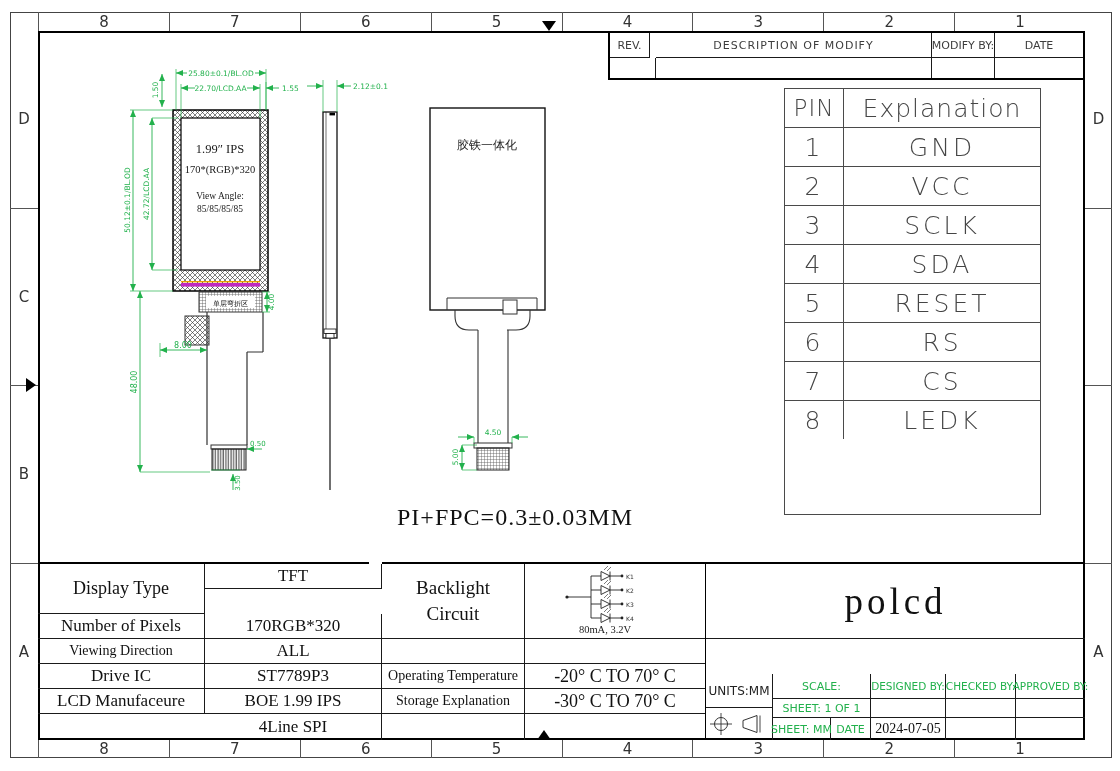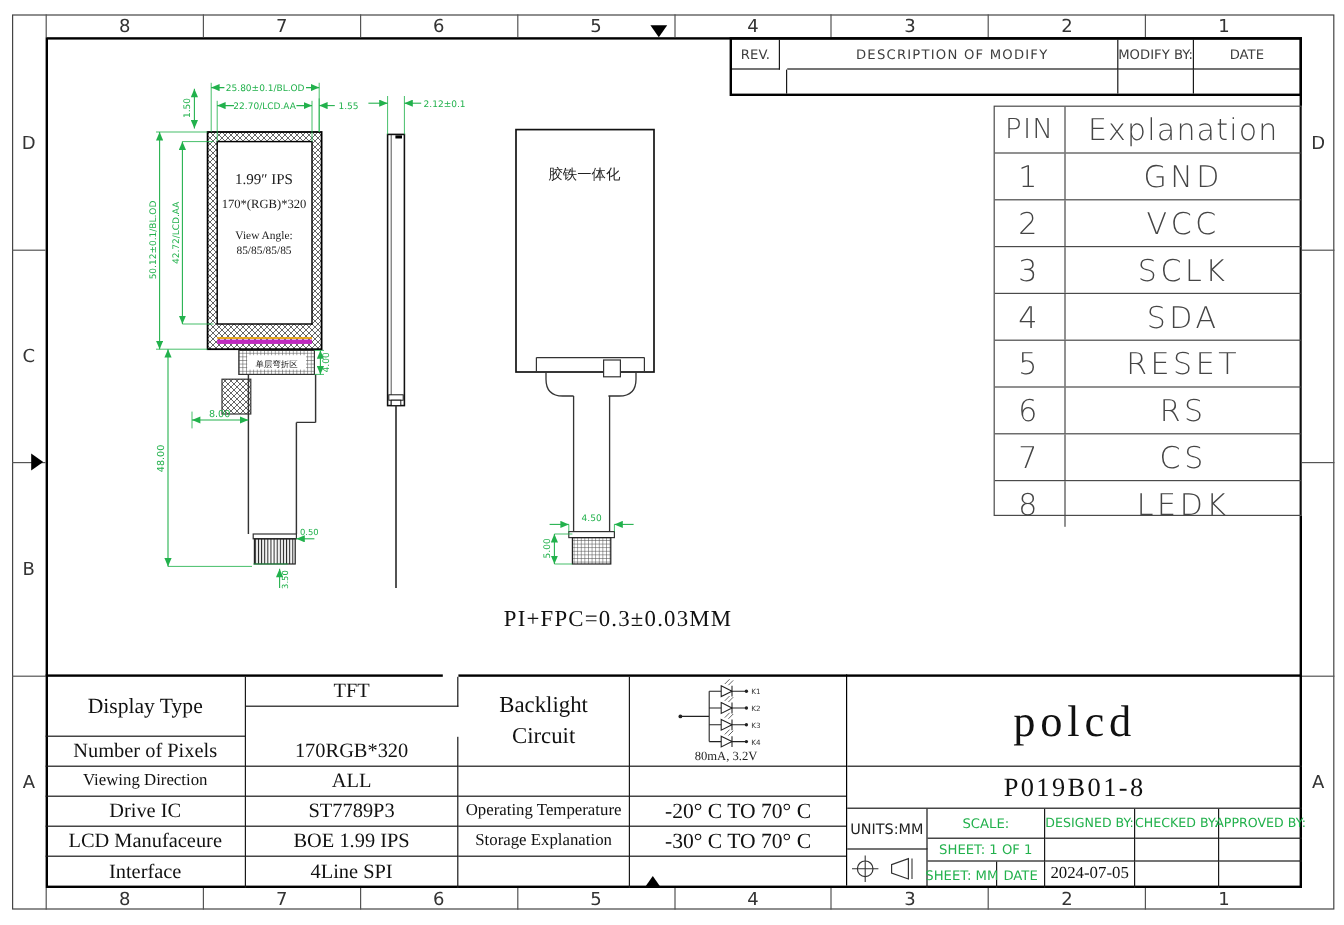--- a/index.html
+++ b/index.html
@@ -78,21 +78,21 @@
   <div class="abs" style="left:608px;top:31px;width:477px;height:49px;border:2px solid #000">
     <div class="cell cad br bb" style="left:0;top:0;width:40px;height:25px;font-size:11px">REV.</div>
     <div class="cell cad br bb" style="left:46px;top:0;width:276px;height:25px;font-size:11px;letter-spacing:1px">DESCRIPTION OF MODIFY</div>
     <div class="cell cad br bb" style="left:322px;top:0;width:63px;height:25px;font-size:11px">MODIFY BY:</div>
     <div class="cell cad bb" style="left:385px;top:0;width:88px;height:25px;font-size:11px">DATE</div>
     <div class="cell br" style="left:0;top:25px;width:46px;height:20px"></div>
     <div class="cell br" style="left:46px;top:25px;width:276px;height:20px"></div>
     <div class="cell br" style="left:322px;top:25px;width:63px;height:20px"></div>
   </div>
 
-  <div class="abs" style="left:828px;top:88px;width:257px;height:342px;border:1.5px solid #4a4a4a">
+  <div class="abs" style="left:784px;top:88px;width:257px;height:427px;border:1.5px solid #4a4a4a">
     <div class="pin-row">
       <div class="pin-no pin-txt" style="font-size:23px;letter-spacing:1px">PIN</div>
       <div class="pin-name pin-txt" style="font-size:25px;letter-spacing:1px">Explanation</div>
     </div>
     <div class="pin-row">
         <div class="pin-no pin-txt">1</div>
         <div class="pin-name pin-txt">GND</div>
       </div>
     <div class="pin-row">
         <div class="pin-no pin-txt">2</div>
@@ -223,34 +223,33 @@
         <path d="M374,377 V383 M412,377 V383 M362,385 H377 M362,410 H377"></path>
       </g>
       <line x1="358" y1="377" x2="374" y2="377" stroke="#22b14c" stroke-width="0.9" marker-end="url(#arE)"></line>
       <line x1="412" y1="377" x2="428" y2="377" stroke="#22b14c" stroke-width="0.9" marker-start="url(#arS)"></line>
       <text x="393" y="374.5" font-size="7.5" fill="#22b14c" text-anchor="middle">4.50</text>
       <line x1="362" y1="385" x2="362" y2="410" stroke="#22b14c" stroke-width="0.9" marker-start="url(#arS)" marker-end="url(#arE)"></line>
       <text x="358" y="397" font-size="7.5" fill="#22b14c" text-anchor="middle" transform="rotate(-90 358 397)">5.00</text>
     </g>
   </svg>
 
-  <div class="cell" style="left:360px;top:501px;width:310px;height:32px;font-size:19px;letter-spacing:1px">PI+FPC=0.3±0.03MM</div>
+  <div class="cell" style="left:360px;top:501px;width:310px;height:32px;font-size:24px;letter-spacing:1px">PI+FPC=0.3±0.03MM</div>
 
   <div class="abs" style="left:38px;top:562px;width:331px;height:176px;border-top:2px solid #000">
     <div class="cell br bb" style="left:0;top:0;width:167px;height:50px;font-size:18px">Display Type</div>
     <div class="cell bb br" style="left:167px;top:0;width:177px;height:25px;font-size:17px">TFT</div>
     <div class="cell br bb" style="left:0;top:50px;width:167px;height:25px;font-size:17px">Number of Pixels</div>
     <div class="cell bb br" style="left:167px;top:50px;width:177px;height:25px;font-size:17px">170RGB*320</div>
     <div class="cell br bb" style="left:0;top:75px;width:167px;height:25px;font-size:14px">Viewing Direction</div>
     <div class="cell bb br" style="left:167px;top:75px;width:177px;height:25px;font-size:17px">ALL</div>
     <div class="cell br bb" style="left:0;top:100px;width:167px;height:25px;font-size:17px">Drive IC</div>
     <div class="cell bb br" style="left:167px;top:100px;width:177px;height:25px;font-size:17px">ST7789P3</div>
     <div class="cell br bb" style="left:0;top:125px;width:167px;height:25px;font-size:17px">LCD Manufaceure</div>
     <div class="cell bb br" style="left:167px;top:125px;width:177px;height:25px;font-size:17px">BOE 1.99 IPS</div>
-    <div class="cell br" style="left:0;top:150px;width:167px;height:26px;font-size:17px">Interface</div>
     <div class="cell br" style="left:167px;top:150px;width:177px;height:26px;font-size:17px">4Line SPI</div>
   </div>
 
   <div class="abs" style="left:382px;top:562px;width:323px;height:176px;border-top:2px solid #000">
     <div class="cell br bb" style="left:0;top:0;width:143px;height:75px;font-size:19px;flex-direction:column;line-height:1.35">
       <span>Backlight</span>
       <span>Circuit</span>
     </div>
     <div class="cell bb" style="left:143px;top:0;width:180px;height:75px">
       <svg width="180" height="75" viewBox="0 0 180 75">
@@ -279,21 +278,20 @@
     <div class="cell bb" style="left:143px;top:75px;width:180px;height:25px"></div>
     <div class="cell br bb" style="left:0;top:100px;width:143px;height:25px;font-size:14px">Operating Temperature</div>
     <div class="cell bb" style="left:143px;top:100px;width:180px;height:25px;font-size:18px">-20° C TO 70° C</div>
     <div class="cell br bb" style="left:0;top:125px;width:143px;height:25px;font-size:14px">Storage Explanation</div>
     <div class="cell bb" style="left:143px;top:125px;width:180px;height:25px;font-size:18px">-30° C TO 70° C</div>
     <div class="cell br" style="left:0;top:150px;width:143px;height:26px"></div>
   </div>
 
   <div class="abs" style="left:705px;top:562px;width:380px;height:176px;border-top:2px solid #000;border-left:1px solid #000">
     <div class="cell bb" style="left:0;top:0;width:379px;height:75px;font-size:37px;letter-spacing:4px">polcd</div>
-    <div class="cell bb" style="left:0;top:75px;width:379px;height:35px;font-size:22px;letter-spacing:2px">P019B01-8</div>
     <div class="cell cad br bb" style="left:0;top:110px;width:67px;height:34px;font-size:12px;color:#222">UNITS:MM</div>
     <div class="cell br" style="left:0;top:144px;width:67px;height:32px">
       <svg width="64" height="30" viewBox="0 0 64 30">
         <circle cx="14" cy="15" r="6.5" fill="none" stroke="#333" stroke-width="1"></circle>
         <path d="M14,4 V26 M3,15 H25" stroke="#333" stroke-width="0.9"></path>
         <path d="M36,11.5 L50,6.5 L50,23.5 L36,18.5 Z" fill="none" stroke="#333" stroke-width="1"></path>
         <path d="M53,6.5 V23.5" stroke="#333" stroke-width="0.9"></path>
       </svg>
     </div>
     <div class="cell cad green br bb" style="left:67px;top:110px;width:98px;height:25px;font-size:11px">SCALE:</div>

